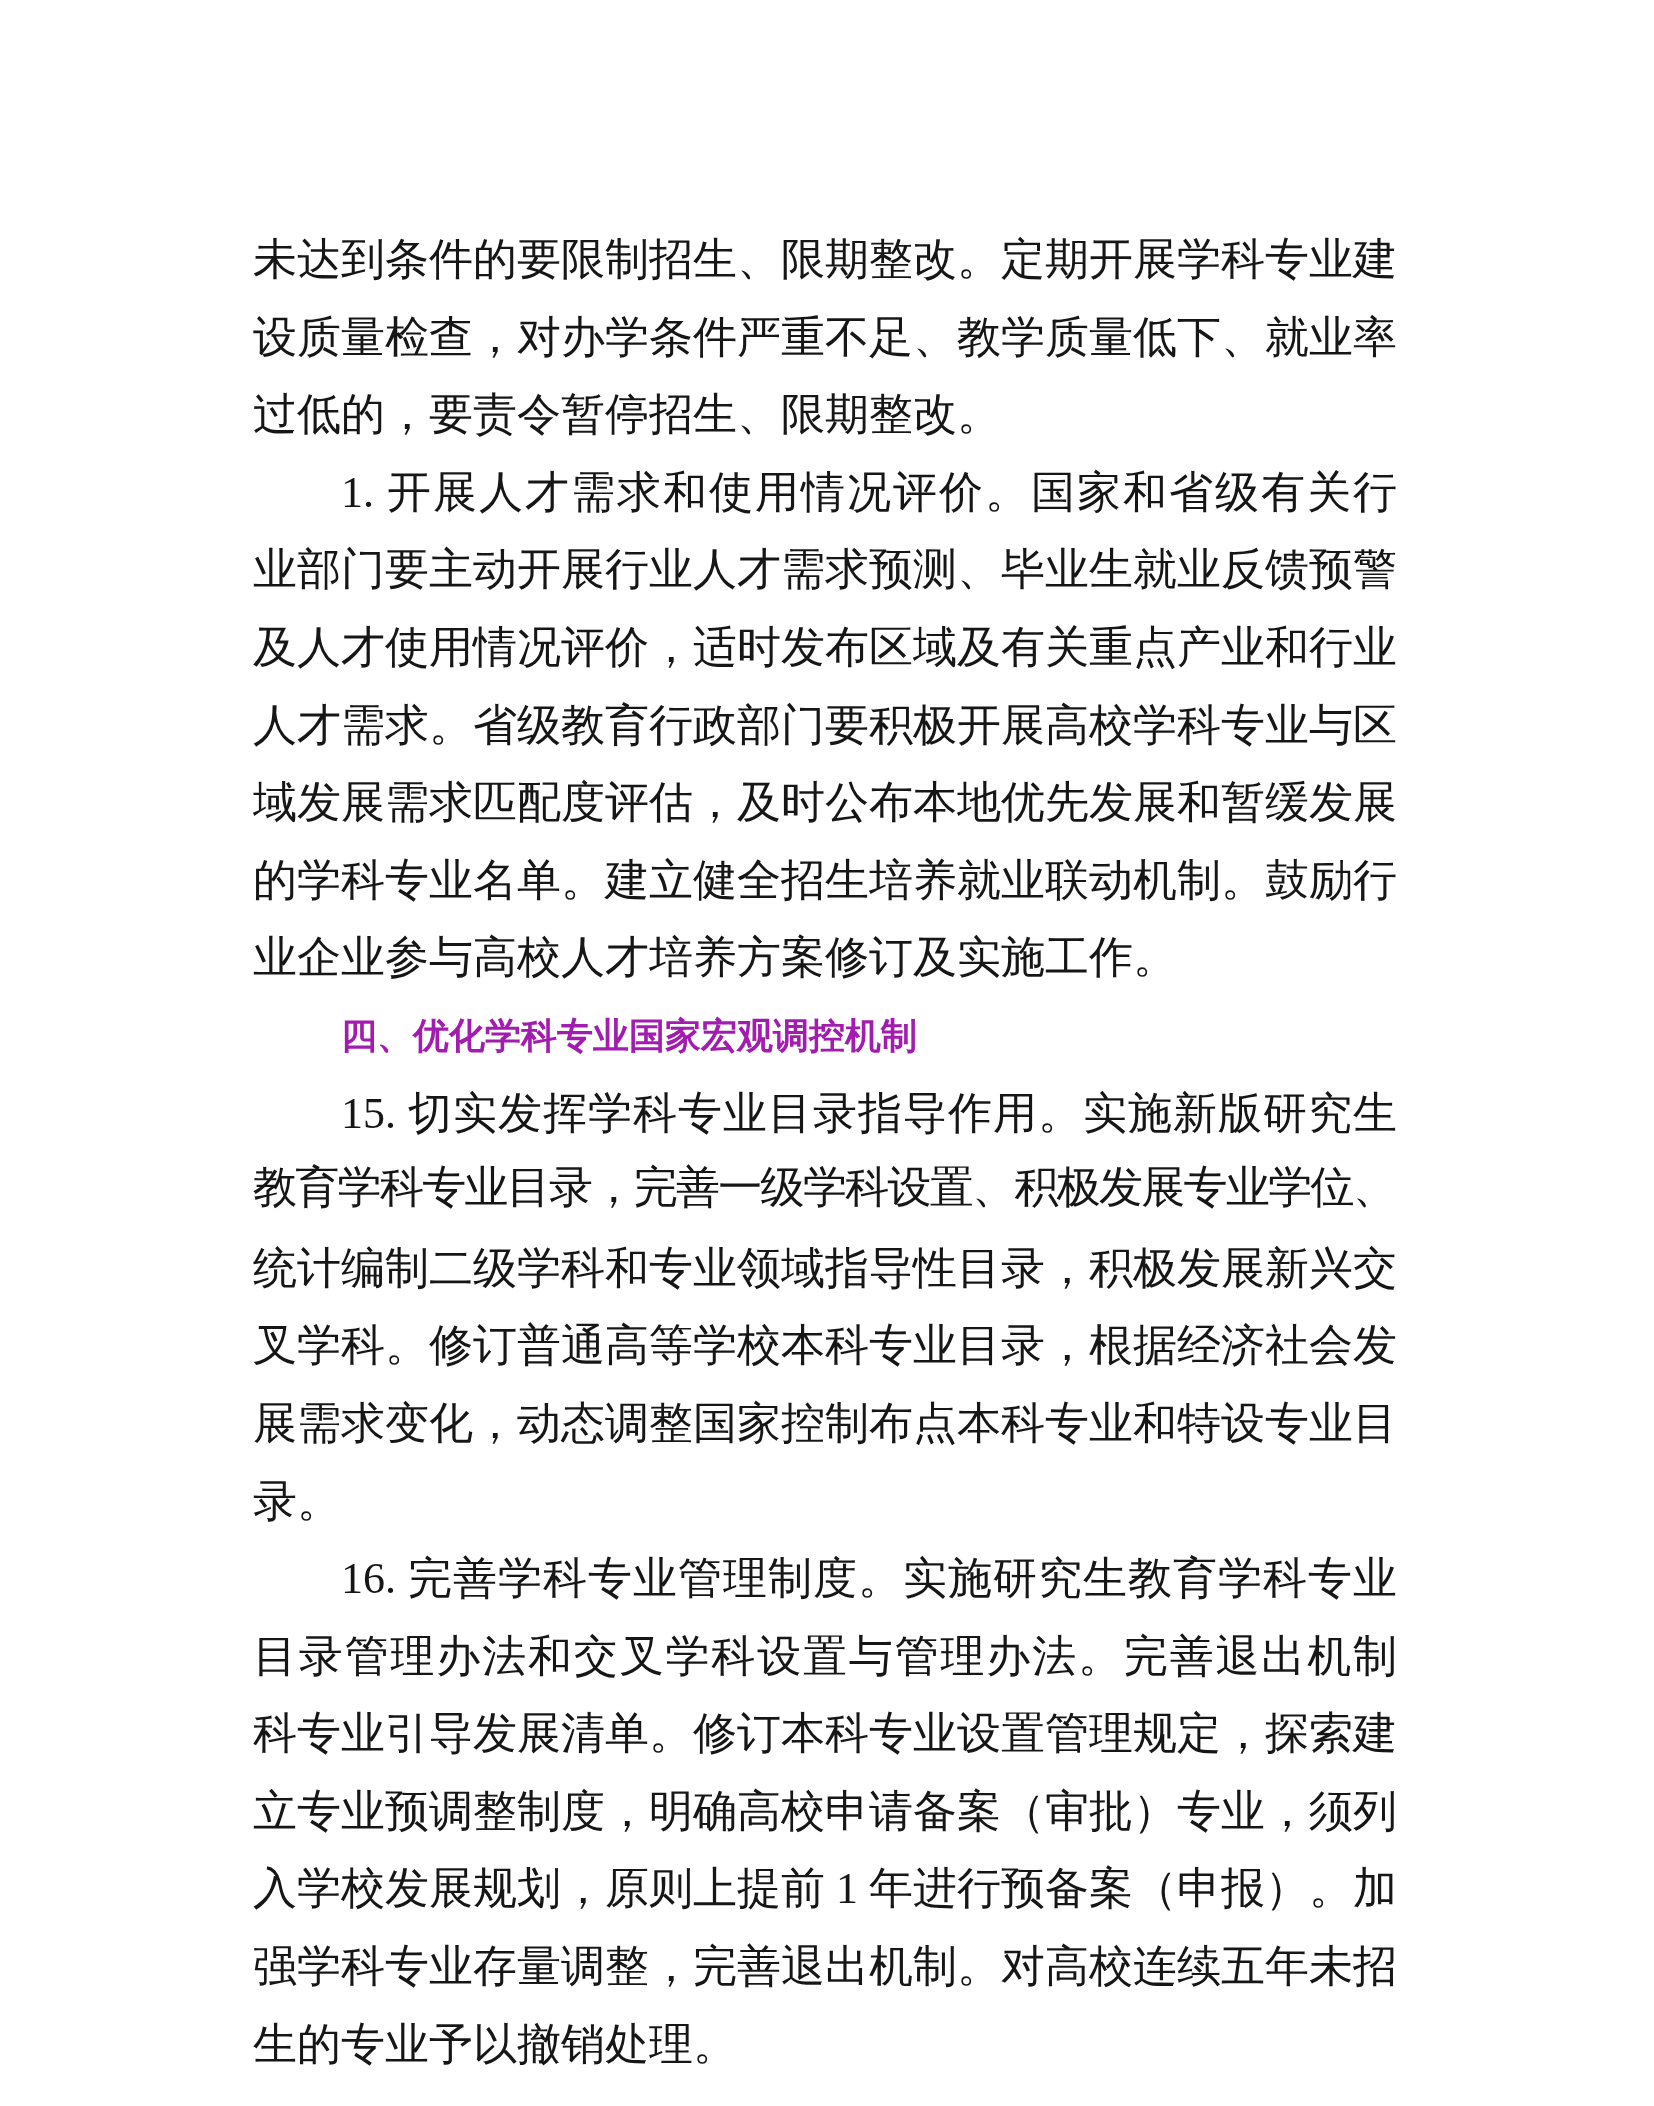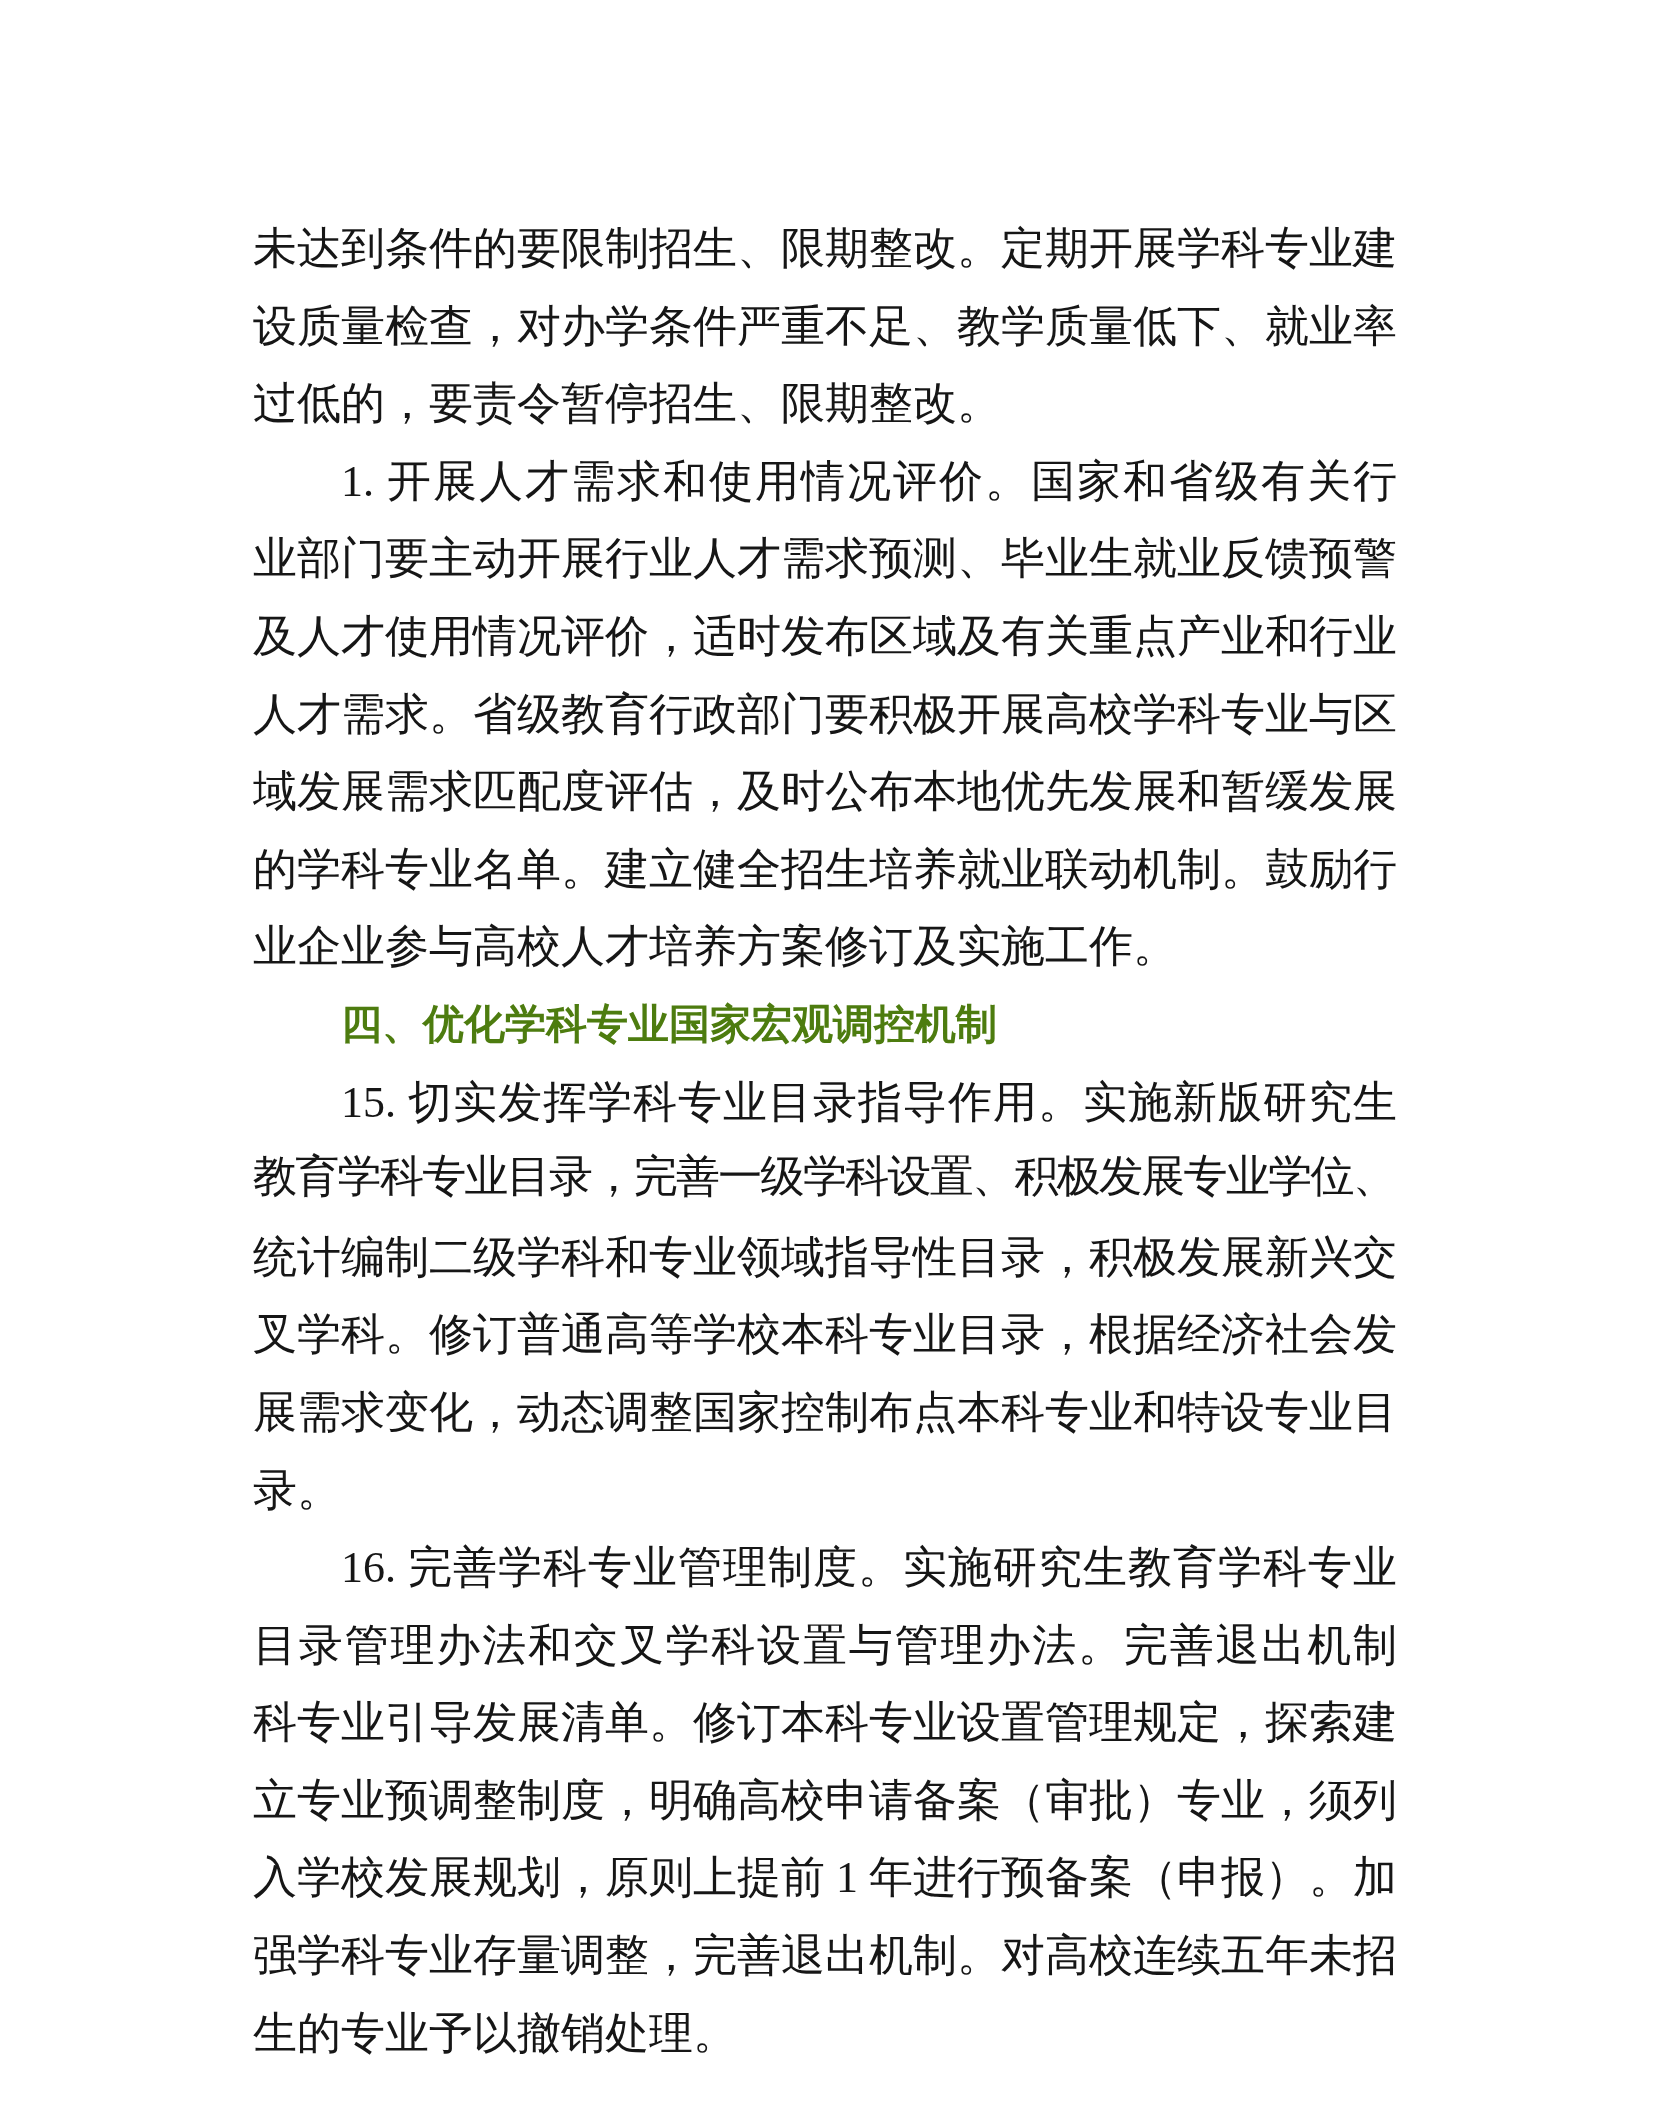--- a/index.html
+++ b/index.html
@@ -13,21 +13,21 @@
     height: 2106px;
     margin: 0 auto;
     background: #ffffff;
     overflow: hidden;
     font-family: "Liberation Serif", "DejaVu Serif", serif;
     color: #161616;
   }
   .text-block {
     position: absolute;
     left: 253px;
-    top: 210px;
+    top: 221px;
     width: 1144px;
   }
   .line {
     height: 77.6px;
     line-height: 77.6px;
     font-size: 44px;
     letter-spacing: 0;
     white-space: nowrap;
     text-align: justify;
     text-align-last: justify;
@@ -45,22 +45,22 @@
   }
   
   .line.tight {
     letter-spacing: -1.7px;
     text-align-last: left;
     font-family: Liberation Mono, monospace;
   }
   .line.heading {
     font-family: "Liberation Sans", "DejaVu Sans", sans-serif;
     font-weight: 700;
-    font-size: 41px;
-    color: #4d7c0f;
+    font-size: 36px;
+    color: #a21caf;
   }
 </style>
 </head>
 <body>
 
 <div class="page">
   <div class="text-block">
     <div class="line">未达到条件的要限制招生、限期整改。定期开展学科专业建</div>
     <div class="line">设质量检查，对办学条件严重不足、教学质量低下、就业率</div>
     <div class="line s">过低的，要责令暂停招生、限期整改。</div>

